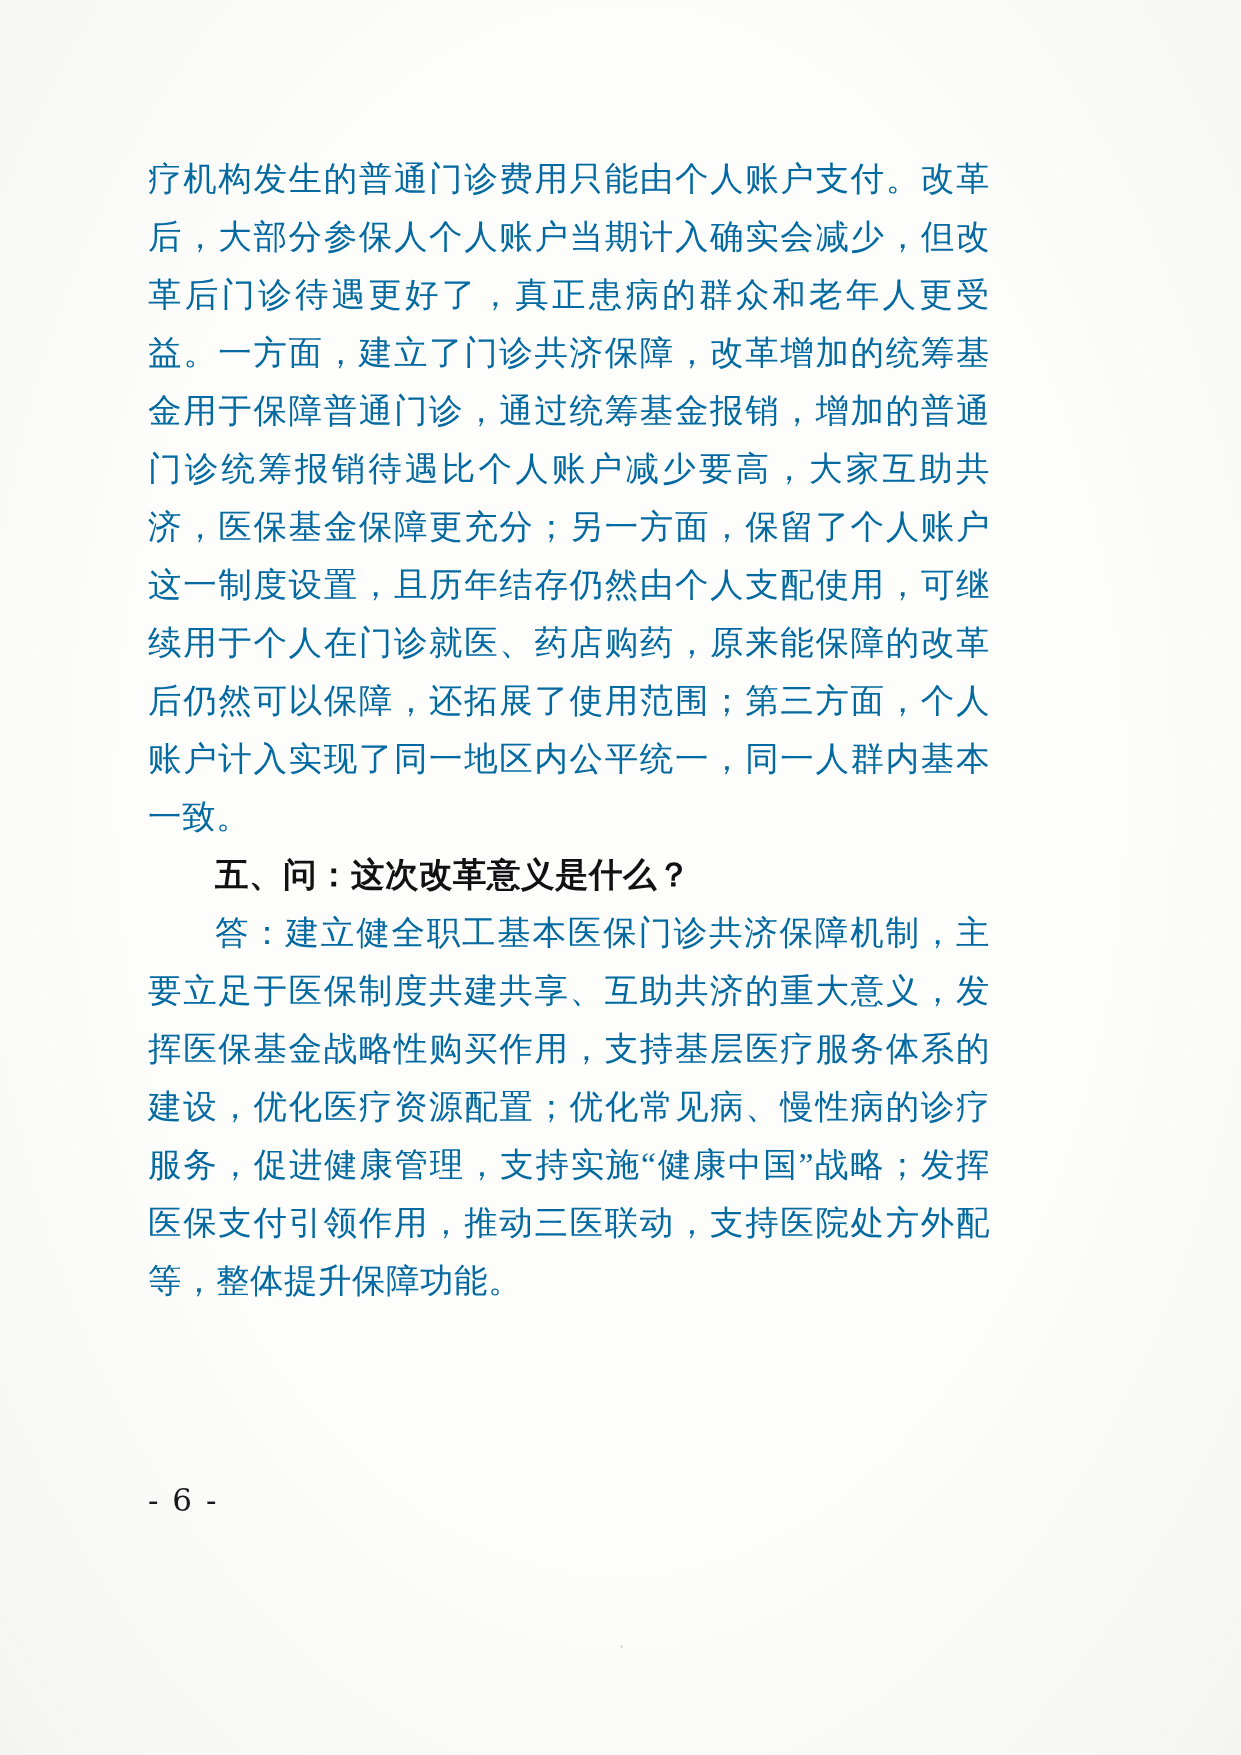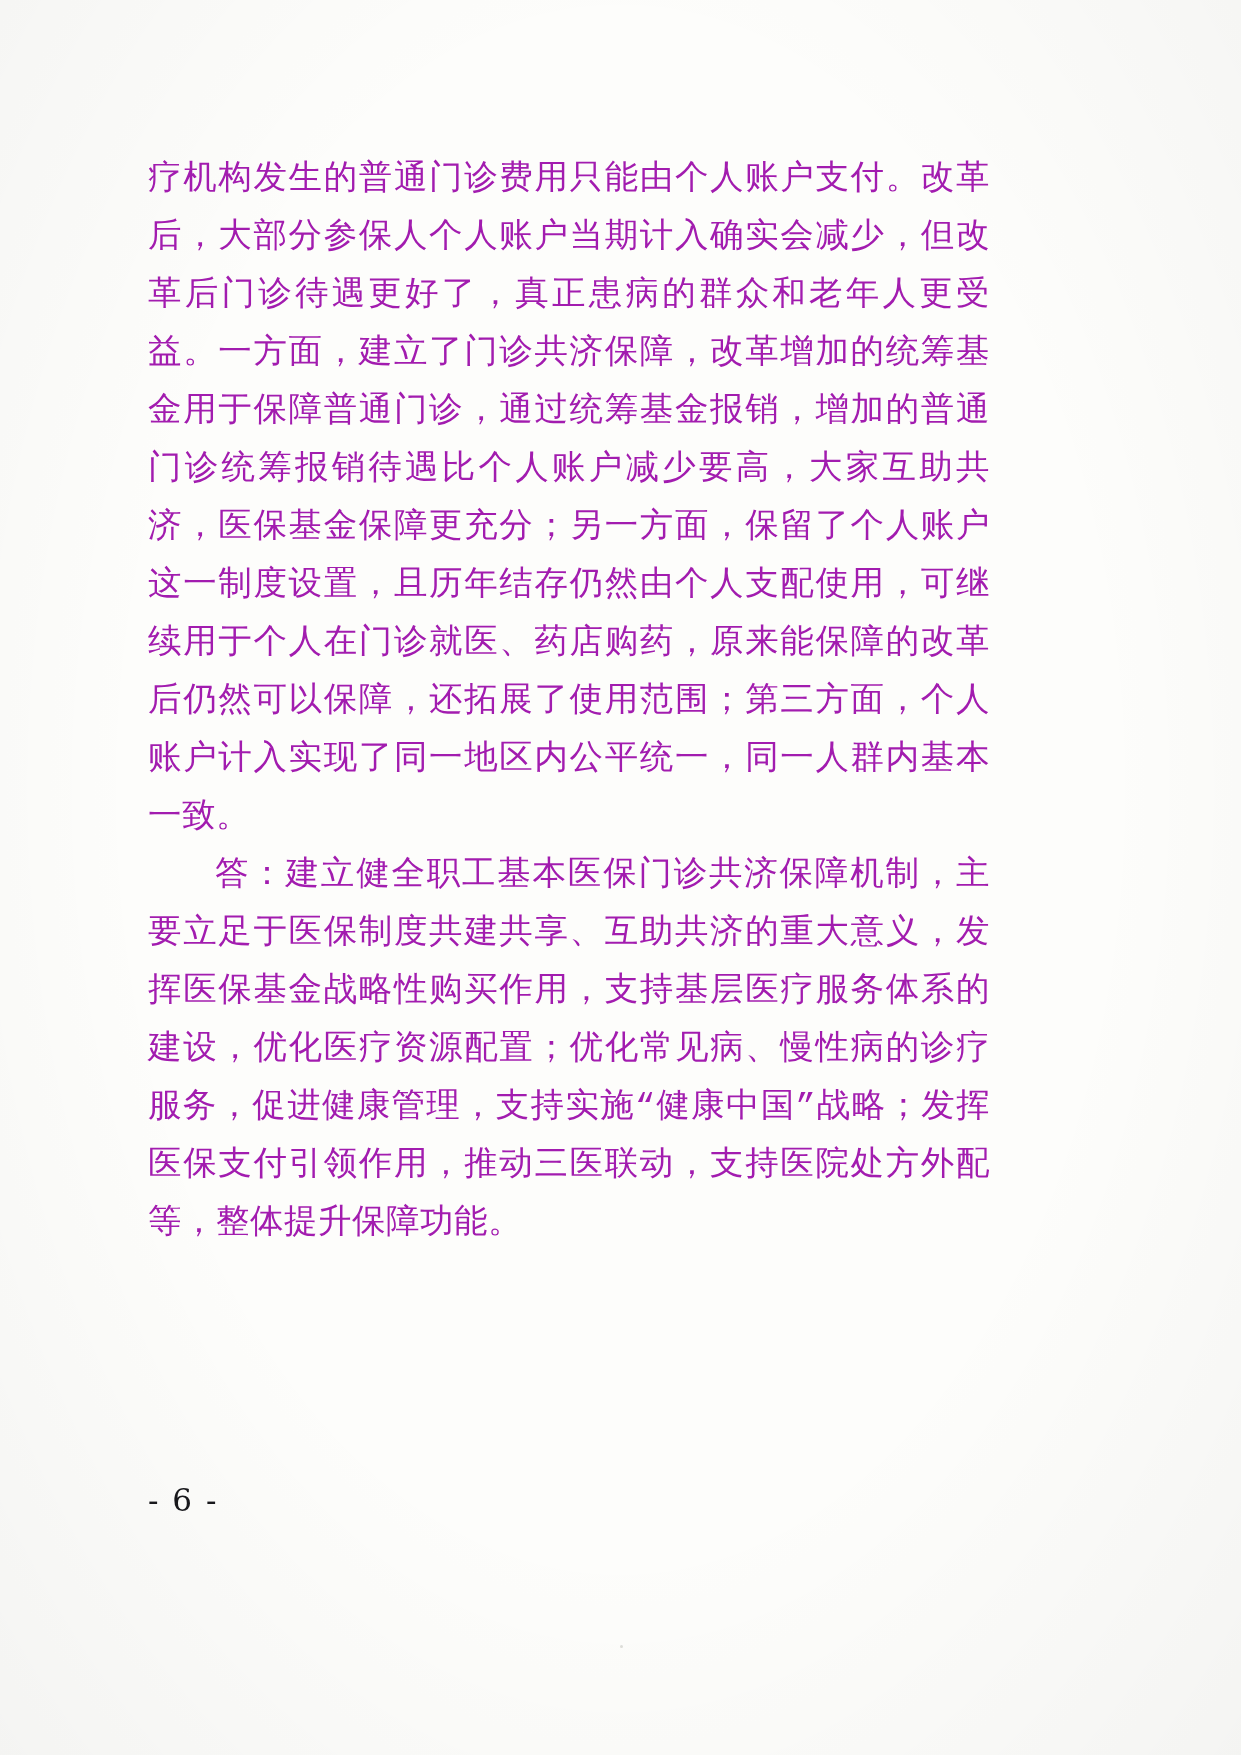--- a/index.html
+++ b/index.html
@@ -30,26 +30,26 @@
   }
   .content {
     position: absolute;
     left: 148px;
     top: 150px;
     width: 842px;
   }
   .para {
     font-size: 33.5px;
     line-height: 58px;
-    color: #a21caf;
+    color: #0369a1;
     text-align: justify;
     text-justify: inter-ideograph;
     letter-spacing: 0.5px;
     margin: 0 0 0 0;
-    font-family: Liberation Mono, monospace;
+    font-family: Liberation Serif, serif;
   }
   .para.indent {
     text-indent: 67px;
   }
   .heading {
     font-size: 33.5px;
     line-height: 58px;
     color: #111114;
     font-weight: bold;
     text-indent: 67px;
@@ -82,20 +82,21 @@
 </head>
 <body>
 
 <div class="page">
 
   <div class="content">
 
     <p class="para">疗机构发生的普通门诊费用只能由个人账户支付。改革后，大部分参保人个人账户当期计入确实会减少，但改革后门诊待遇更好了，真正患病的群众和老年人更受益。一方面，建立了门诊共济保障，改革增加的统筹基金用于保障普通门诊，通过统筹基金报销，增加的普通门诊统筹报销待遇比个人账户减少要高，大家互助共济，医保基金保障更充分；另一方面，保留了个人账户这一制度设置，且历年结存仍然由个人支配使用，可继续用于个人在门诊就医、药店购药，原来能保障的改革后仍然可以保障，还拓展了使用范围；第三方面，个人账户计入实现了同一地区内公平统一，同一人群内基本一致。</p>
 
 
+    <p class="heading">五、问：这次改革意义是什么？</p>
 
     <p class="para indent">答：建立健全职工基本医保门诊共济保障机制，主要立足于医保制度共建共享、互助共济的重大意义，发挥医保基金战略性购买作用，支持基层医疗服务体系的建设，优化医疗资源配置；优化常见病、慢性病的诊疗服务，促进健康管理，支持实施“健康中国”战略；发挥医保支付引领作用，推动三医联动，支持医院处方外配等，整体提升保障功能。</p>
 
   </div>
 
   <div class="footer">
     <span class="page-number">- 6 -</span>
   </div>
 
   <span class="speck" style="left:620px; top:1645px; width:3px; height:3px;"></span>

